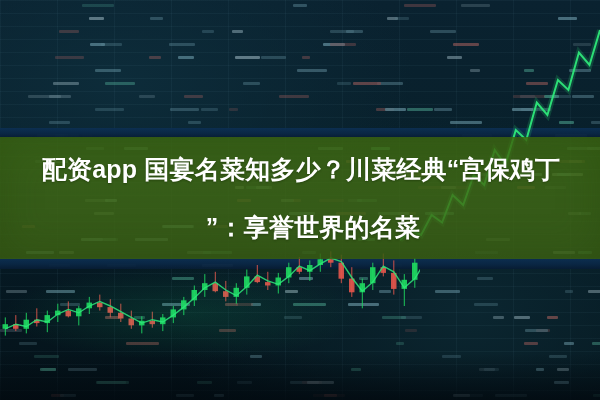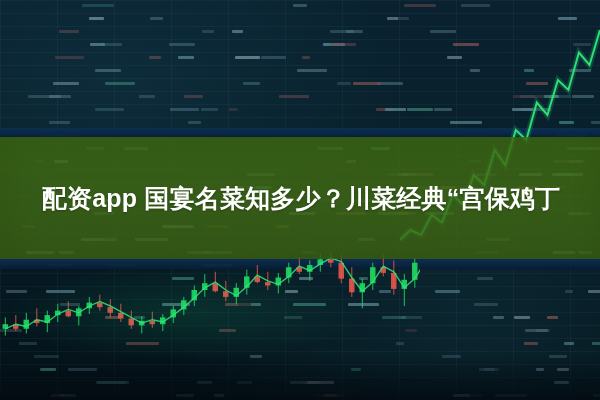--- a/index.html
+++ b/index.html
@@ -484,16 +484,17 @@
         <rect x="412.0" y="16.7" width="5.5" height="17.1" fill="#1ed760" opacity="0.92"></rect>
         <polyline points="5.3,82.8 15.8,78.2 26.3,80.5 36.8,73.7 47.3,76.0 57.8,68.0 68.3,63.4 78.8,66.8 89.3,60.0 99.8,55.4 110.3,60.0 120.8,65.7 131.3,71.4 141.8,77.1 152.3,73.7 162.8,76.0 173.3,69.1 183.8,61.1 194.3,52.0 204.8,41.8 215.3,36.1 225.8,44.0 236.3,49.7 246.8,40.6 257.3,29.2 267.8,34.9 278.3,38.3 288.8,30.4 299.3,20.1 309.8,24.7 320.3,17.8 330.8,12.1 341.3,15.5 351.8,31.5 362.3,45.2 372.8,36.1 383.3,20.1 393.8,25.8 404.3,41.8 414.8,32.6 425.3,15.5" fill="none" stroke="#2ee87a" stroke-width="1.4" opacity="0.85"></polyline>
       </svg>
   </div>
   <div class="chart-glow"></div>
 
   <div class="green-band"></div>
 
   <div class="headline">
     <div class="line l1">配资app 国宴名菜知多少？川菜经典“宫保鸡丁</div>
+    <div class="line l2">”：享誉世界的名菜</div>
   </div>
 
   <div class="bottom-fade"></div>
 </div>
 
 </body></html>

